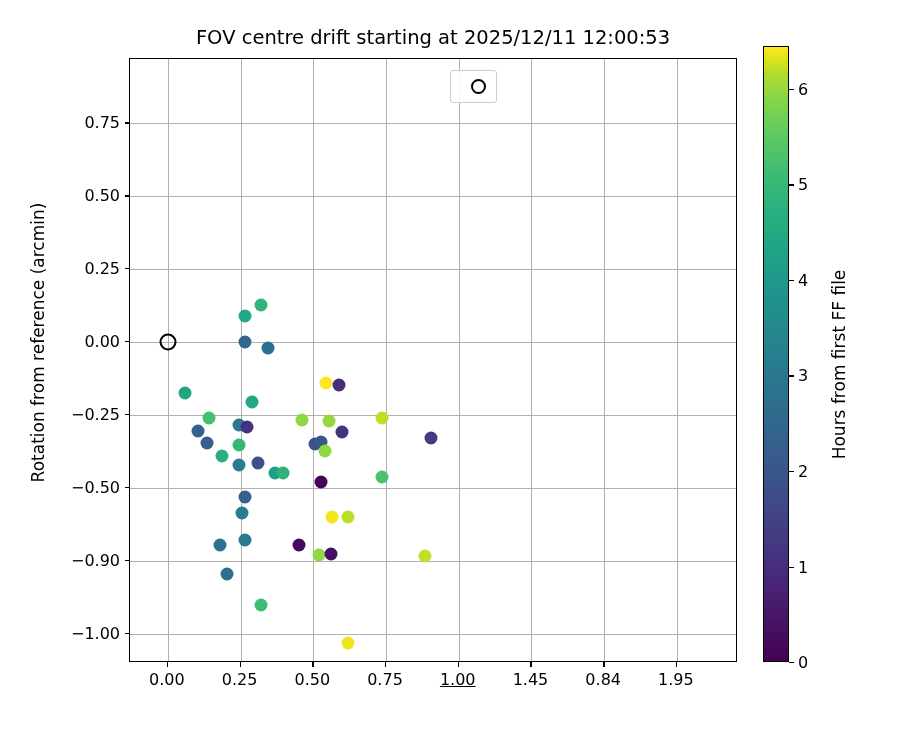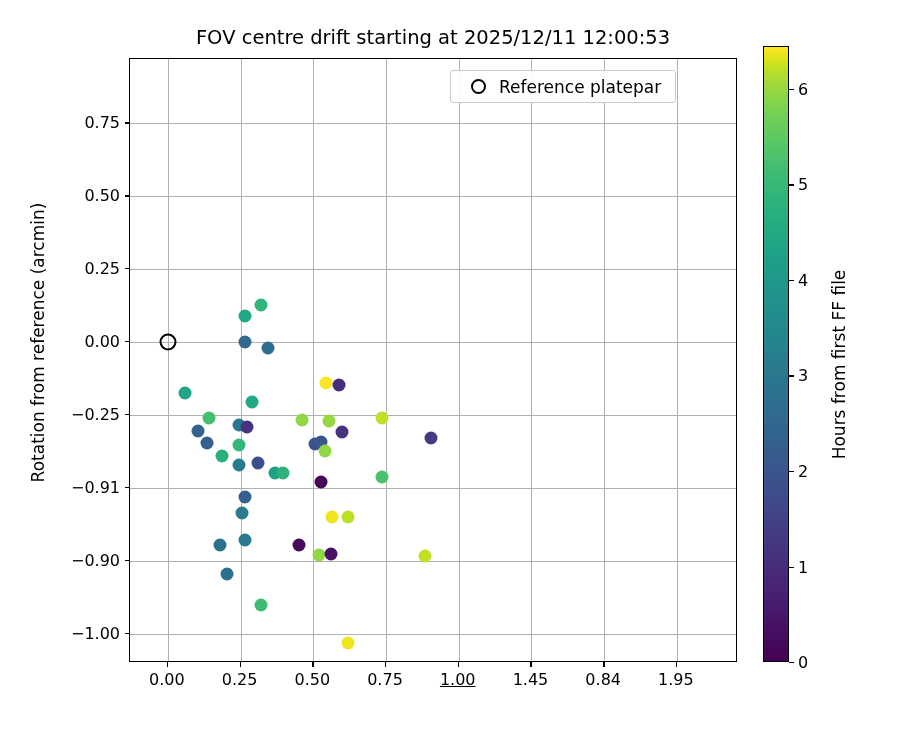--- a/index.html
+++ b/index.html
@@ -343,30 +343,29 @@
       <div class="tick-y" style="top: 486.93px;"></div>
       <div class="tick-y" style="top: 559.87px;"></div>
       <div class="tick-y" style="top: 632.82px;"></div>
     </div>
   <div id="ylabels-holder">
       <div class="ticklabel-y" style="top: 122.19px;">0.75</div>
       <div class="ticklabel-y" style="top: 195.14px;">0.50</div>
       <div class="ticklabel-y" style="top: 268.09px;">0.25</div>
       <div class="ticklabel-y" style="top: 341.03px;">0.00</div>
       <div class="ticklabel-y" style="top: 413.98px;">−0.25</div>
-      <div class="ticklabel-y" style="top: 486.93px;">−0.91</div>
+      <div class="ticklabel-y" style="top: 486.93px;">−0.50</div>
       <div class="ticklabel-y" style="top: 559.87px;">−0.90</div>
       <div class="ticklabel-y" style="top: 632.82px;">−1.00</div>
     </div>
 
   <div id="ylabel">Rotation from reference (arcmin)</div>
 
   <div id="legend">
     <div id="legend-marker"></div>
-    <div id="legend-label">Reference platepar</div>
   </div>
 
   <div id="colorbar-wrap">
     <div id="colorbar-gradient"></div>
   <div class="cb-tick" style="top: 616px;"></div>
       <div class="cb-ticklabel" style="top: 616px;">0</div>
       <div class="cb-tick" style="top: 520.5px;"></div>
       <div class="cb-ticklabel" style="top: 520.5px;">1</div>
       <div class="cb-tick" style="top: 424.99px;"></div>
       <div class="cb-ticklabel" style="top: 424.99px;">2</div>

